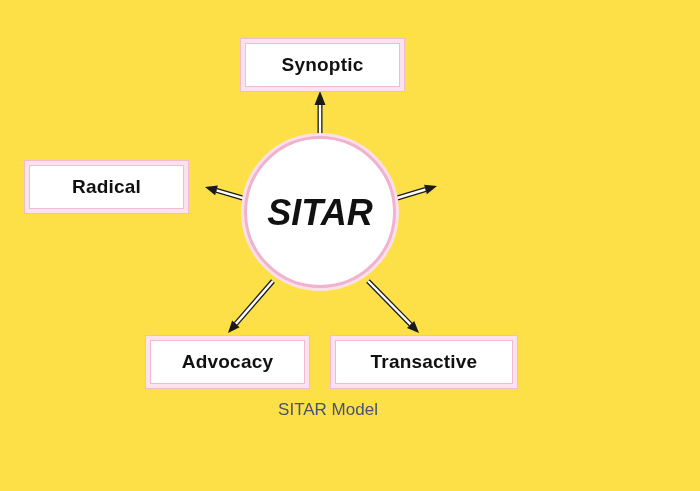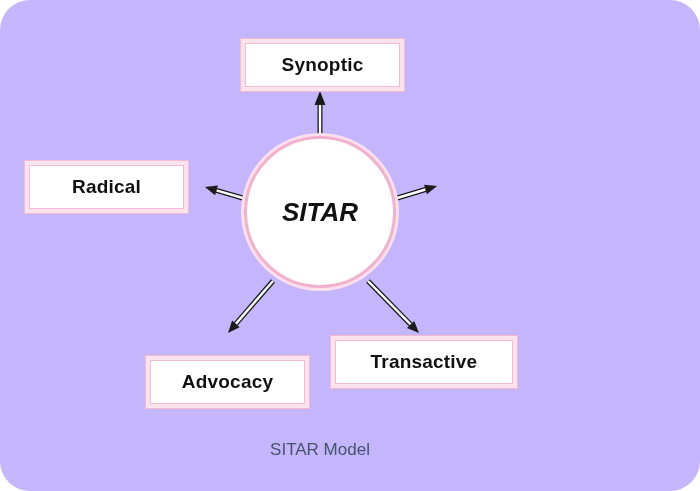--- a/index.html
+++ b/index.html
@@ -5,23 +5,22 @@
   html, body {
     margin: 0;
     padding: 0;
     background: #ffffff;
     font-family: "Liberation Sans", sans-serif;
   }
   .canvas {
     position: relative;
     width: 700px;
     height: 491px;
-    background: #c4b5fd;
+    background: #fde047;
     overflow: hidden;
-    border-radius: 30px;
   }
   
   .node {
     position: absolute;
     background: #fbe3ee;
     border: 1px solid #f2bad3;
     padding: 4px;
     box-sizing: border-box;
   }
   .node-inner {
@@ -51,43 +50,44 @@
     background: #ffffff;
     border: 3px solid #f0b2cd;
     box-shadow: 0 0 0 3px #fbe0ec;
     box-sizing: border-box;
     display: flex;
     flex-direction: column;
     align-items: center;
     justify-content: center;
   }
   .center-line {
-    font-size: 26px;
+    font-size: 36px;
     font-weight: bold;
     font-style: italic;
     color: #111111;
     line-height: 1.25;
     font-family: "Liberation Sans", sans-serif;
   }
   .arrow-layer {
     position: absolute;
     left: 0;
     top: 0;
     width: 700px;
     height: 491px;
     pointer-events: none;
   }
   .caption {
     position: absolute;
     left: 0;
-    top: 440px;
+    top: 400px;
     width: 640px;
     text-align: center;
     font-size: 17px;
     color: #44546a;
+    padding-left: 8px;
   }
 </style>
 </head>
 <body>
 
 <div class="canvas">
 
   <svg class="arrow-layer" viewBox="0 0 700 491" xmlns="http://www.w3.org/2000/svg">
 
     <g>
@@ -127,21 +127,21 @@
     </div>
   </div>
 
   <div class="node" style="left:24px; top:160px; width:165px; height:54px;">
     <div class="node-inner">
       <span class="node-label">Radical</span>
     </div>
   </div>
 
 
-  <div class="node" style="left:145px; top:335px; width:165px; height:54px;margin-top:20px;">
+  <div class="node" style="left:145px; top:335px; width:165px; height:54px;">
     <div class="node-inner">
       <span class="node-label">Advocacy</span>
     </div>
   </div>
 
   <div class="node" style="left:330px; top:335px; width:188px; height:54px;">
     <div class="node-inner">
       <span class="node-label">Transactive</span>
     </div>
   </div>

